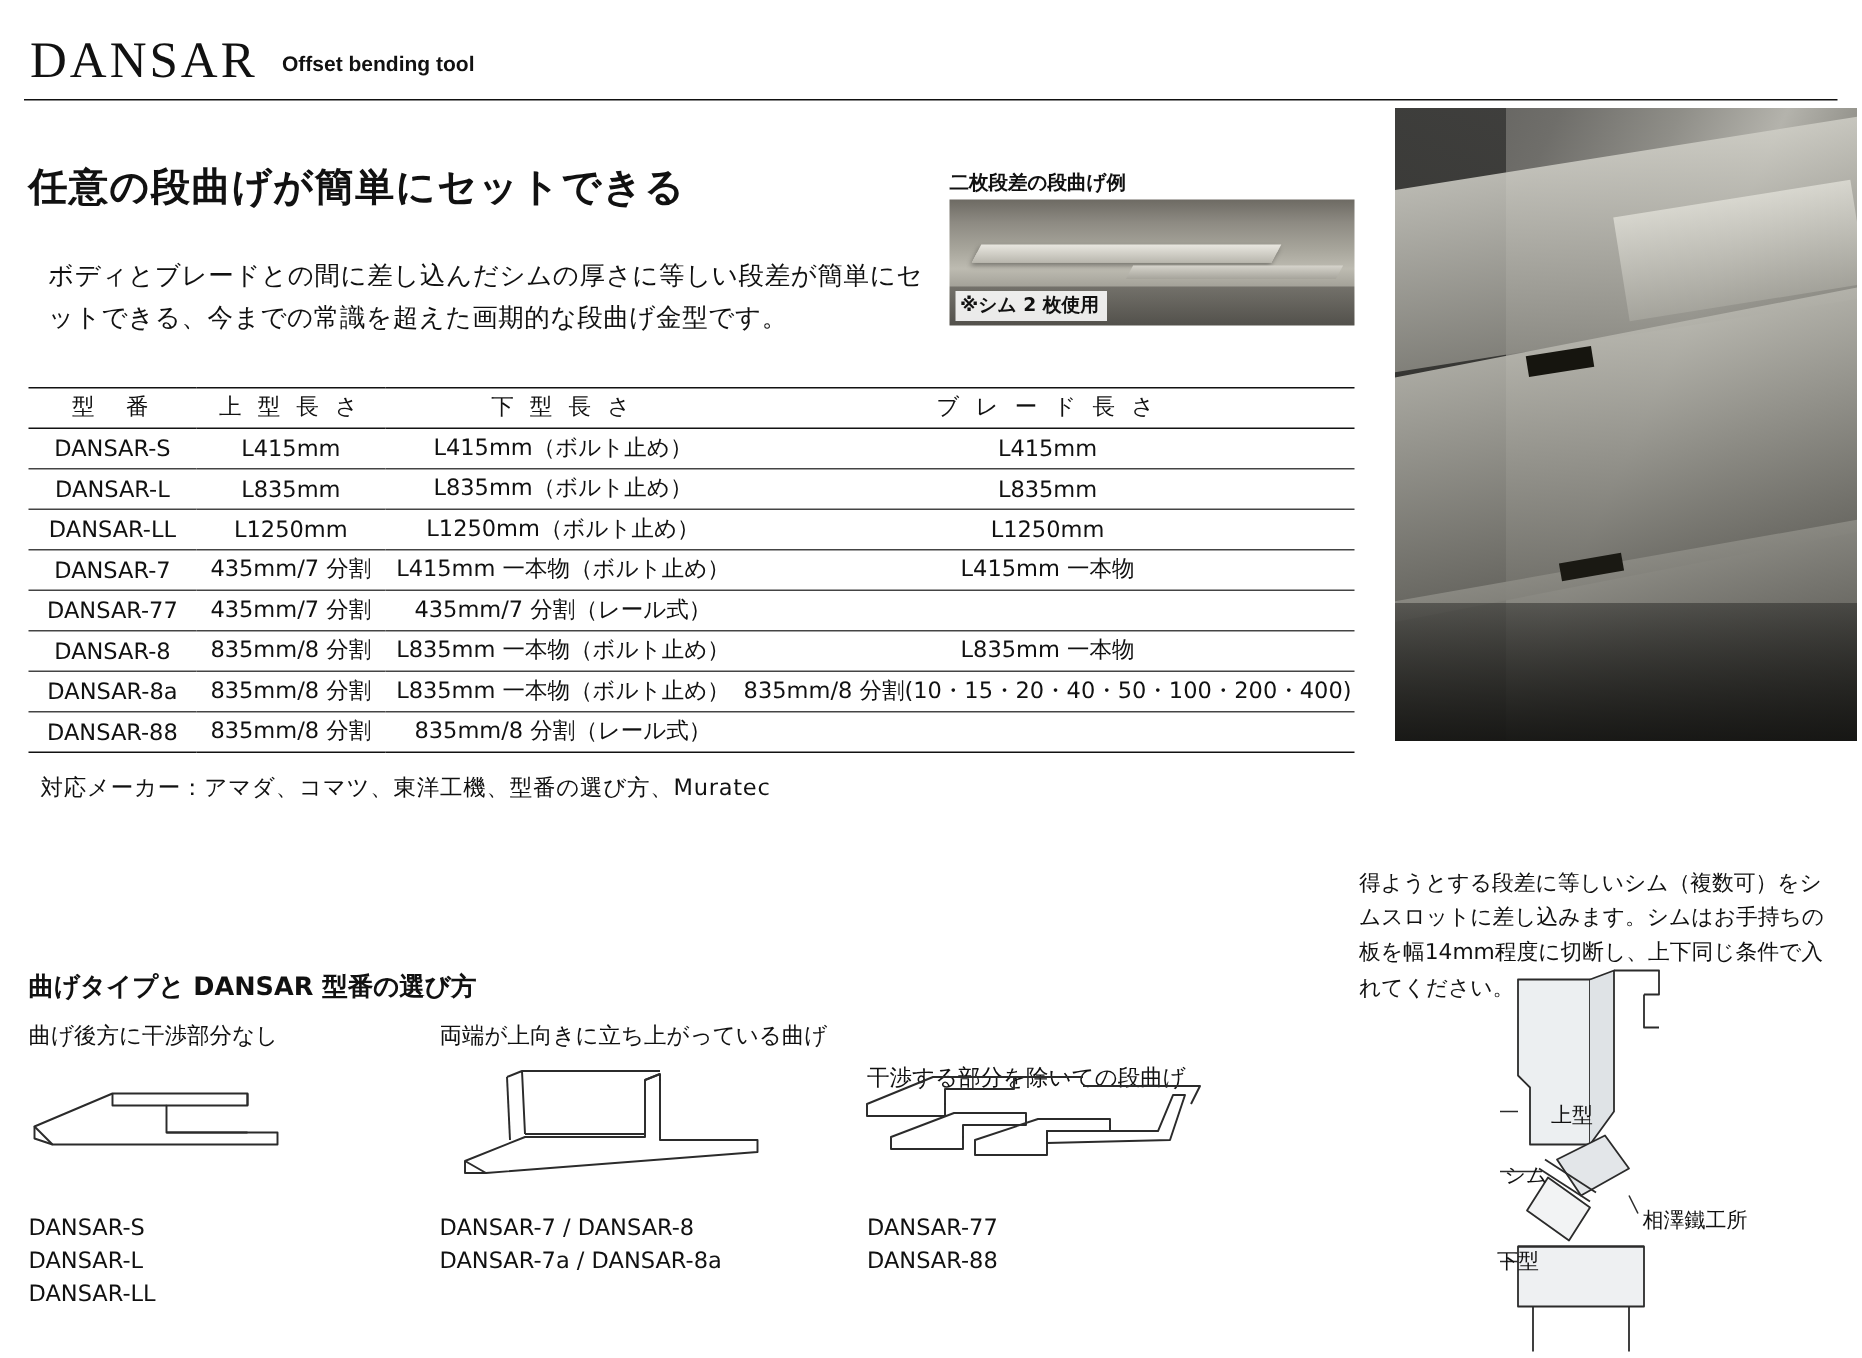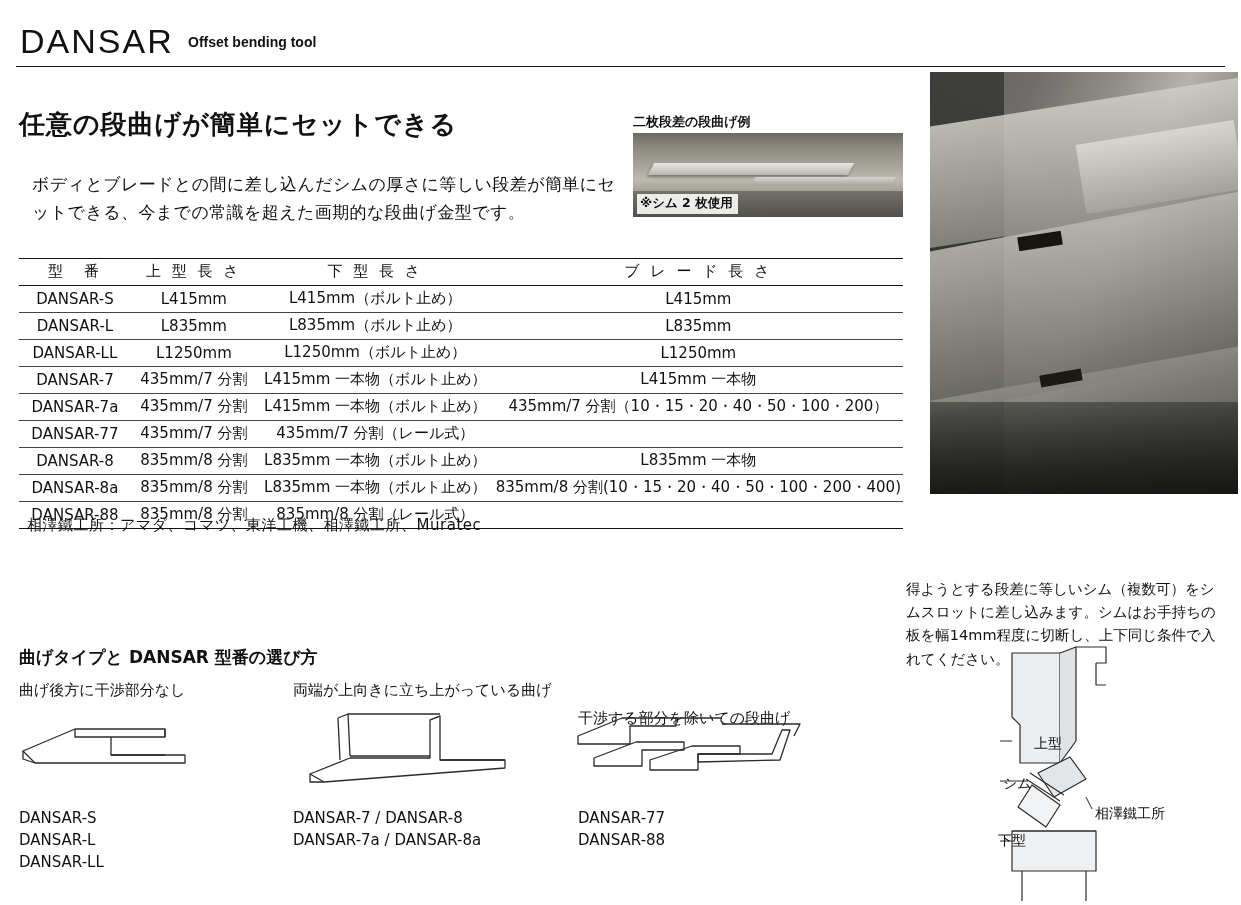--- a/index.html
+++ b/index.html
@@ -30,21 +30,21 @@
     height: 1px;
     background: #111;
   }
   #brand-title {
     position: absolute;
     left: 20px; top: 22px;
     font-size: 34px;
     letter-spacing: 2px;
     font-weight: 400;
     color: #111;
-    font-family: Liberation Sans, sans-serif;
+    font-family: Liberation Serif, serif;
   }
   #brand-sub {
     position: absolute;
     left: 188px; top: 34px;
     font-size: 14px;
     font-weight: bold;
     color: #111;
   }
 
   
@@ -349,26 +349,20 @@
       <td>L1250mm（ボルト止め）</td>
       <td>L1250mm</td>
     </tr>
     <tr>
       <td>DANSAR-7</td>
       <td>435mm/7 分割</td>
       <td>L415mm 一本物（ボルト止め）</td>
       <td>L415mm 一本物</td>
     </tr>
     <tr>
-      <td>DANSAR-7a</td>
-      <td>435mm/7 分割</td>
-      <td>L415mm 一本物（ボルト止め）</td>
-      <td>435mm/7 分割（10・15・20・40・50・100・200）</td>
-    </tr>
-    <tr>
       <td>DANSAR-77</td>
       <td>435mm/7 分割</td>
       <td>435mm/7 分割（レール式）</td>
       <td></td>
     </tr>
     <tr>
       <td>DANSAR-8</td>
       <td>835mm/8 分割</td>
       <td>L835mm 一本物（ボルト止め）</td>
       <td>L835mm 一本物</td>
@@ -381,21 +375,21 @@
     </tr>
     <tr>
       <td>DANSAR-88</td>
       <td>835mm/8 分割</td>
       <td>835mm/8 分割（レール式）</td>
       <td></td>
     </tr>
   </tbody>
 </table>
 
-<div id="makers">相澤鐵工所：アマダ、コマツ、東洋工機、相澤鐵工所、Muratec</div>
+<div id="makers">対応メーカー：アマダ、コマツ、東洋工機、型番の選び方、Muratec</div>
 
 <div id="bend-title">曲げタイプと DANSAR 型番の選び方</div>
 
 <div class="bend-col-label" id="bend-label-1">曲げ後方に干渉部分なし</div>
 <div class="bend-col-label" id="bend-label-2">両端が上向きに立ち上がっている曲げ</div>
 <div class="bend-col-label" id="bend-label-3">干渉する部分を除いての段曲げ</div>
 
 <svg class="bend-svg" id="bend-svg-1" width="230" height="90" viewBox="0 0 230 90">
   <g fill="none" stroke="#2b2b2b" stroke-width="1.3" stroke-linejoin="round">
     <path d="M8 46 L60 24 L150 24 L150 32 L96 32 L96 50 L170 50 L170 58 L20 58 Z"></path>

